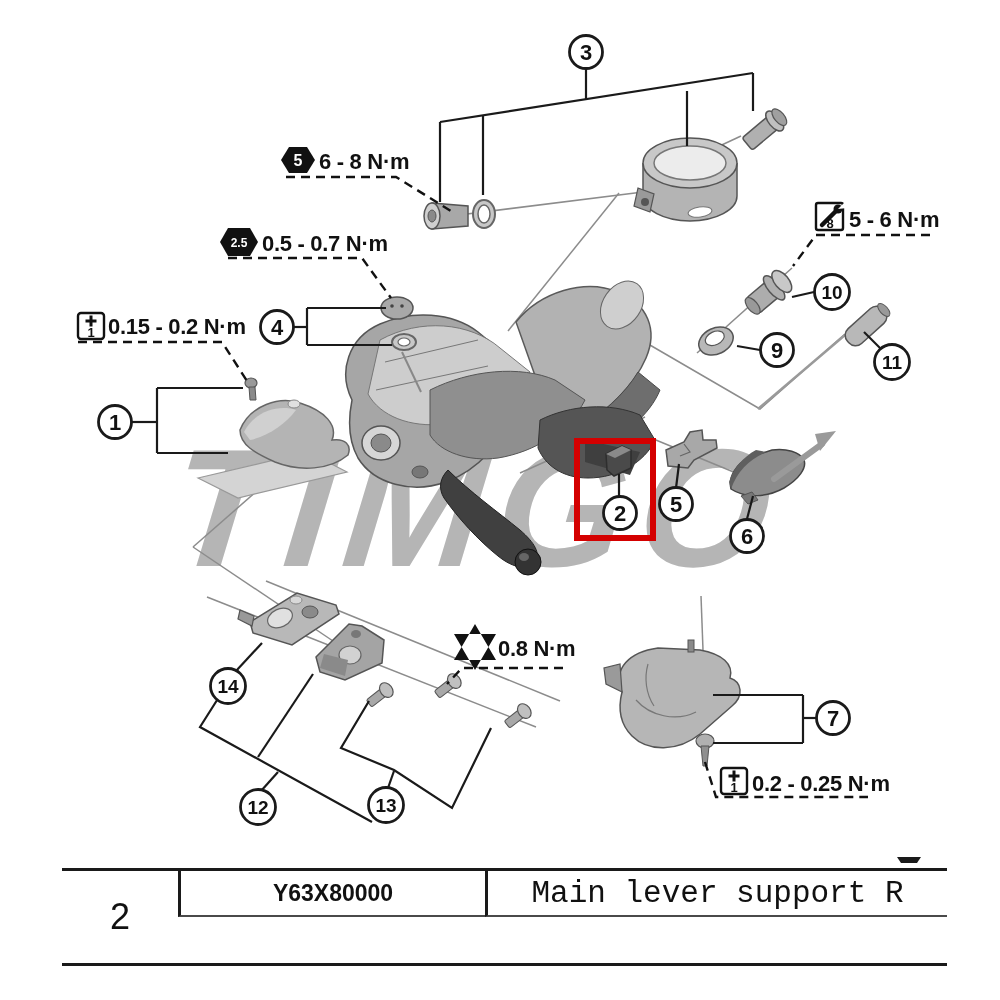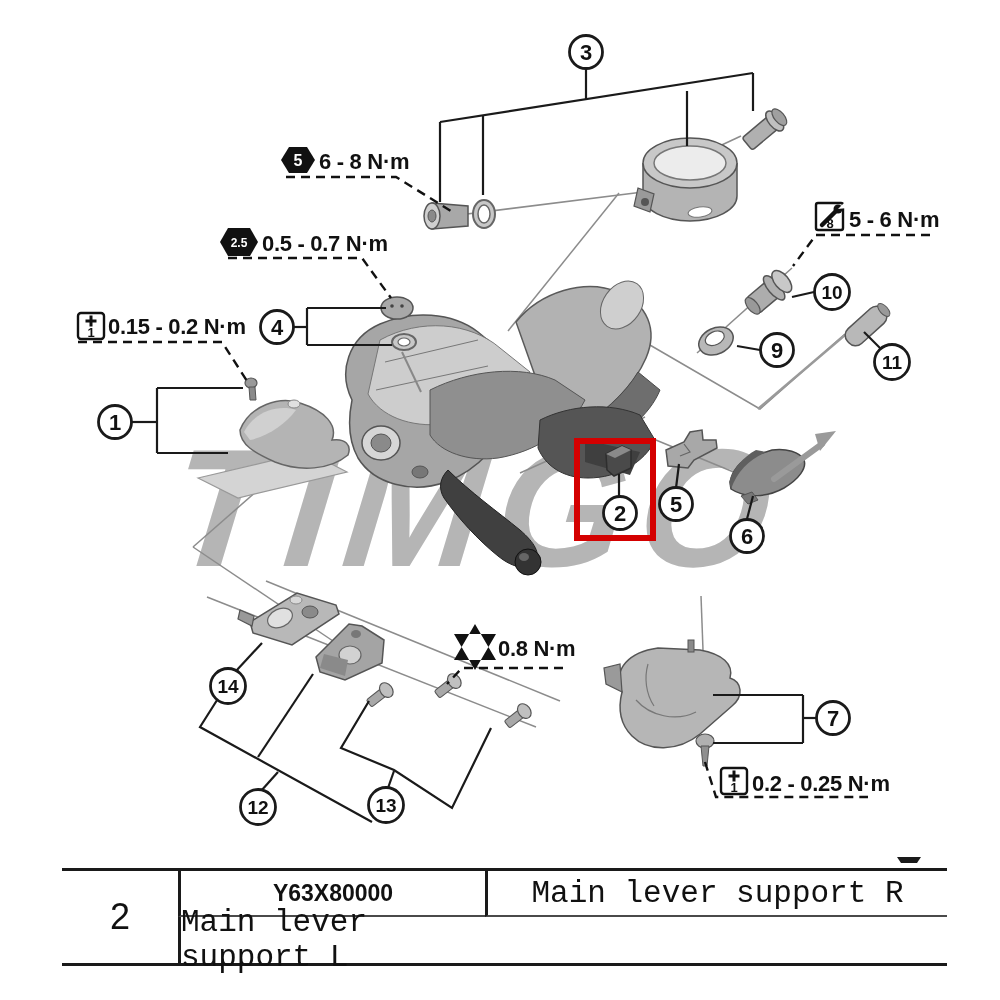--- a/index.html
+++ b/index.html
@@ -337,16 +337,15 @@
       <polyline class="dline" points="705,762 716,797 868,797"></polyline>
     </g>
 
     <path d="M897,857 L921,857 L917,863 L901,863 Z" fill="#1a1a1a"></path>
   </svg>
 
   <div class="parts-table">
     <div class="pt-item">2</div>
     <div class="pt-cell pt-pn pt-top">Y63X80000</div>
     <div class="pt-cell pt-desc pt-top">Main lever support R</div>
-    <div class="pt-cell pt-desc">Main lever support L</div>
   </div>
 
 </div>
 
 </body></html>

